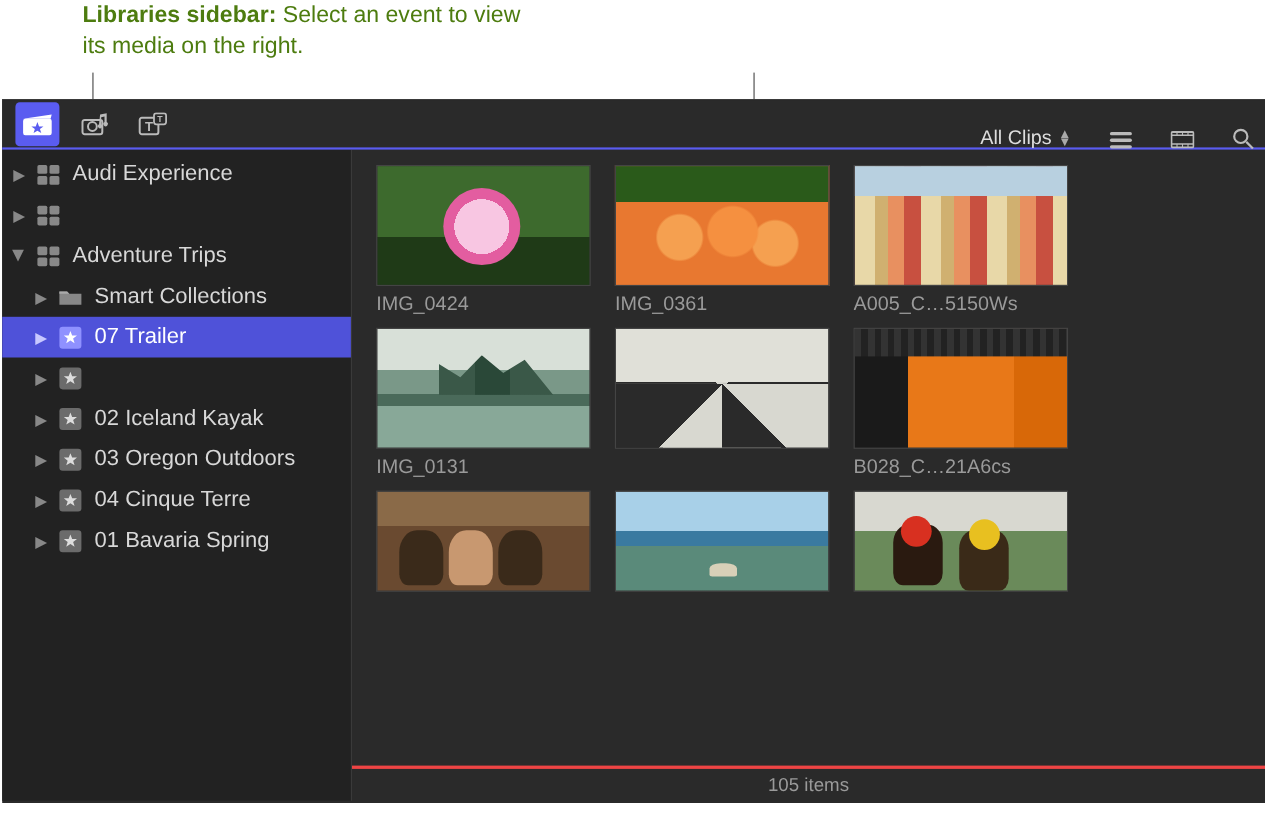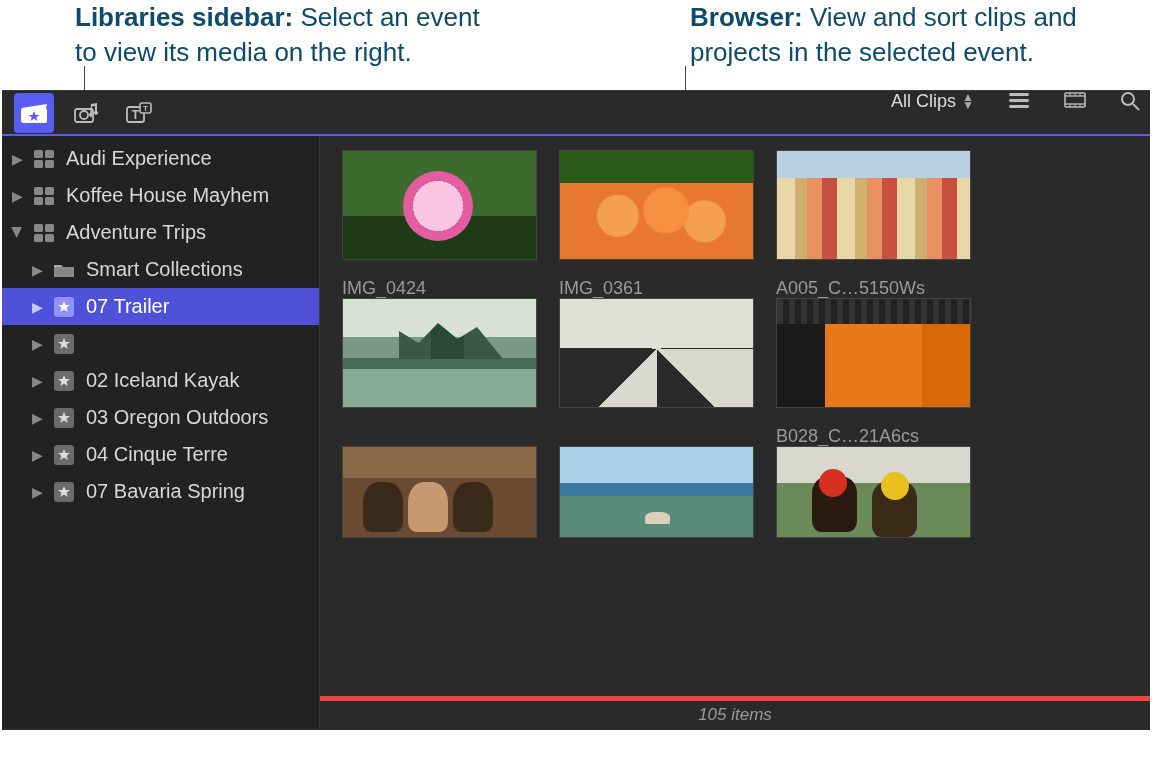--- a/index.html
+++ b/index.html
@@ -11,23 +11,23 @@
       overflow: hidden;
       color: #222;
     }
     .annotations {
       display: flex;
       padding: 0 0 0 75px;
       height: 90px;
       position: relative;
     }
     .annotation {
-      font-size: 26px;
+      font-size: 21px;
       line-height: 1.35;
-      color: #0c4a6e;
+      color: #4d7c0f;
       max-width: 420px;
     }
     .annotation b { font-weight: 700; }
     .annotation.right { margin-left: 195px; max-width: 440px; }
     .callout-line-left {
       position: absolute;
       left: 84px;
       top: 66px;
       width: 1px;
       height: 36px;
@@ -70,21 +70,21 @@
       border-radius: 4px;
     }
     .tb-btn.active { background: #5a5cf0; }
     .tb-icon { width: 28px; height: 22px; }
     .tb-right {
       position: absolute;
       right: 10px;
       top: 0;
       height: 45px;
       display: flex;
-      align-items: flex-start;
+      align-items: flex-end;
       gap: 34px;
     }
     .all-clips {
       color: #ddd;
       font-size: 18px;
       display: flex;
       align-items: center;
       gap: 6px;
     }
     .updown { font-size: 12px; line-height: 0.6; color: #aaa; display: flex; flex-direction: column; }
@@ -161,36 +161,35 @@
       width: 195px;
       height: 110px;
       background: #555;
       border: 1px solid #444;
       overflow: hidden;
       position: relative;
     }
     .clip-label {
       color: #9a9a9a;
       font-size: 18px;
-      margin-top: 18px;
+      margin-top: 6px;
       white-space: nowrap;
       overflow: hidden;
       text-overflow: ellipsis;
     }
     .row4 .thumb { height: 92px; }
 
     .status {
       height: 32px;
-      border-top: 5px solid #ef4444;
+      border-top: 3px solid #ef4444;
       display: flex;
       align-items: center;
       justify-content: center;
       color: #9a9a9a;
       font-size: 17px;
-      font-style: italic;
     }
 
     
     .t1 { background: linear-gradient(#3d6a2d 0 60%, #1f3a17 60% 100%); }
     .t1::after { content:""; position:absolute; left:60px; top:20px; width:70px; height:70px; background: radial-gradient(circle at 50% 50%, #f8c6e2 0 25px, #e35da0 25px 40px, transparent 40px); border-radius:50%; }
     .t2 { background: linear-gradient(#7aa9d8 0 30%, transparent 30%), repeating-linear-gradient(90deg,#d8a24a 0 15px,#c06030 15px 30px,#e8d090 30px 45px); }
     .t3 { background: linear-gradient(#2a5a1a 0 30%, transparent 30%), radial-gradient(circle at 30% 60%, #f5a050 0 20px, transparent 22px), radial-gradient(circle at 55% 55%, #f59040 0 22px, transparent 24px), radial-gradient(circle at 75% 65%, #f5a050 0 20px, transparent 22px), #e87830; }
     .t4 { background: linear-gradient(#b8d0e0 0 25%, transparent 25%), repeating-linear-gradient(90deg,#e8d8a8 0 18px,#d0b070 18px 30px,#e89060 30px 45px,#c85040 45px 60px); }
     .t5 { background: linear-gradient(#d8e0d8 0 35%, #7a9888 35% 55%, #4a6a5a 55% 65%, #88a898 65% 100%); }
     .t5::before { content:""; position:absolute; left:30px; top:20px; width:130px; height:40px; background: linear-gradient(90deg, transparent 0 20%, #3a5848 20% 45%, #2a4838 45% 70%, #3a5848 70% 100%); clip-path: polygon(0 100%, 20% 30%, 35% 60%, 50% 10%, 65% 50%, 80% 20%, 100% 100%); }
@@ -210,23 +209,20 @@
     .t12::before { content:""; position:absolute; left:35px; top:30px; width:45px; height:55px; background:#2a1a10; border-radius:30% 30% 20% 20%; box-shadow: 60px 5px 0 0 #3a2a18; }
     .t12::after { content:""; position:absolute; left:42px; top:22px; width:28px; height:28px; background:#d83020; border-radius:50%; box-shadow: 62px 3px 0 0 #e8c020; }
   </style>
 </head>
 <body>
 
 <div class="annotations">
   <div class="annotation">
     <b>Libraries sidebar:</b><span> Select an event to view its media on the right.</span>
   </div>
-  <div class="annotation right">
-    <b>Browser:</b><span> View and sort clips and projects in the selected event.</span>
-  </div>
   <div class="callout-line-left"></div>
   <div class="callout-line-right"></div>
 </div>
 
 <div class="app">
 
   <div class="toolbar">
     <div class="tb-btn active">
       <svg class="tb-icon" viewBox="0 0 28 22">
         <rect x="1" y="6" width="26" height="15" rx="2" fill="#fff"></rect>
@@ -301,21 +297,20 @@
       <div class="sb-row">
         <span class="sb-arrow">▶</span>
         <span class="sb-icon">
           <svg class="lib-grid" viewBox="0 0 22 20">
               <rect x="1" y="1" width="9" height="8" rx="1.5" fill="#888"></rect>
               <rect x="12" y="1" width="9" height="8" rx="1.5" fill="#888"></rect>
               <rect x="1" y="11" width="9" height="8" rx="1.5" fill="#888"></rect>
               <rect x="12" y="11" width="9" height="8" rx="1.5" fill="#888"></rect>
             </svg>
         </span>
-        <span>Koffee House Mayhem</span>
       </div>
 
       <div class="sb-row">
         <span class="sb-arrow down">▶</span>
         <span class="sb-icon">
           <svg class="lib-grid" viewBox="0 0 22 20">
               <rect x="1" y="1" width="9" height="8" rx="1.5" fill="#888"></rect>
               <rect x="12" y="1" width="9" height="8" rx="1.5" fill="#888"></rect>
               <rect x="1" y="11" width="9" height="8" rx="1.5" fill="#888"></rect>
               <rect x="12" y="11" width="9" height="8" rx="1.5" fill="#888"></rect>
@@ -396,40 +391,41 @@
 
       <div class="sb-row child">
         <span class="sb-arrow">▶</span>
         <span class="sb-icon">
           <span class="star-box">
               <svg viewBox="0 0 14 14">
                 <polygon points="7,1 8.6,5 13,5 9.5,7.8 10.8,12 7,9.6 3.2,12 4.5,7.8 1,5 5.4,5" fill="#ddd"></polygon>
               </svg>
             </span>
         </span>
-        <span>07 Bavaria Spring</span>
+        <span>01 Bavaria Spring</span>
       </div>
     </div>
 
     <div class="browser">
       <div class="grid">
         <div class="clip">
           <div class="thumb t1"></div>
           <div class="clip-label">IMG_0424</div>
         </div>
         <div class="clip">
           <div class="thumb t3"></div>
           <div class="clip-label">IMG_0361</div>
         </div>
         <div class="clip">
           <div class="thumb t4"></div>
           <div class="clip-label">A005_C…5150Ws</div>
         </div>
         <div class="clip">
           <div class="thumb t5"></div>
+          <div class="clip-label">IMG_0131</div>
         </div>
         <div class="clip">
           <div class="thumb t8"></div>
         </div>
         <div class="clip">
           <div class="thumb t9"></div>
           <div class="clip-label">B028_C…21A6cs</div>
         </div>
         <div class="clip row4">
           <div class="thumb t10"></div>

